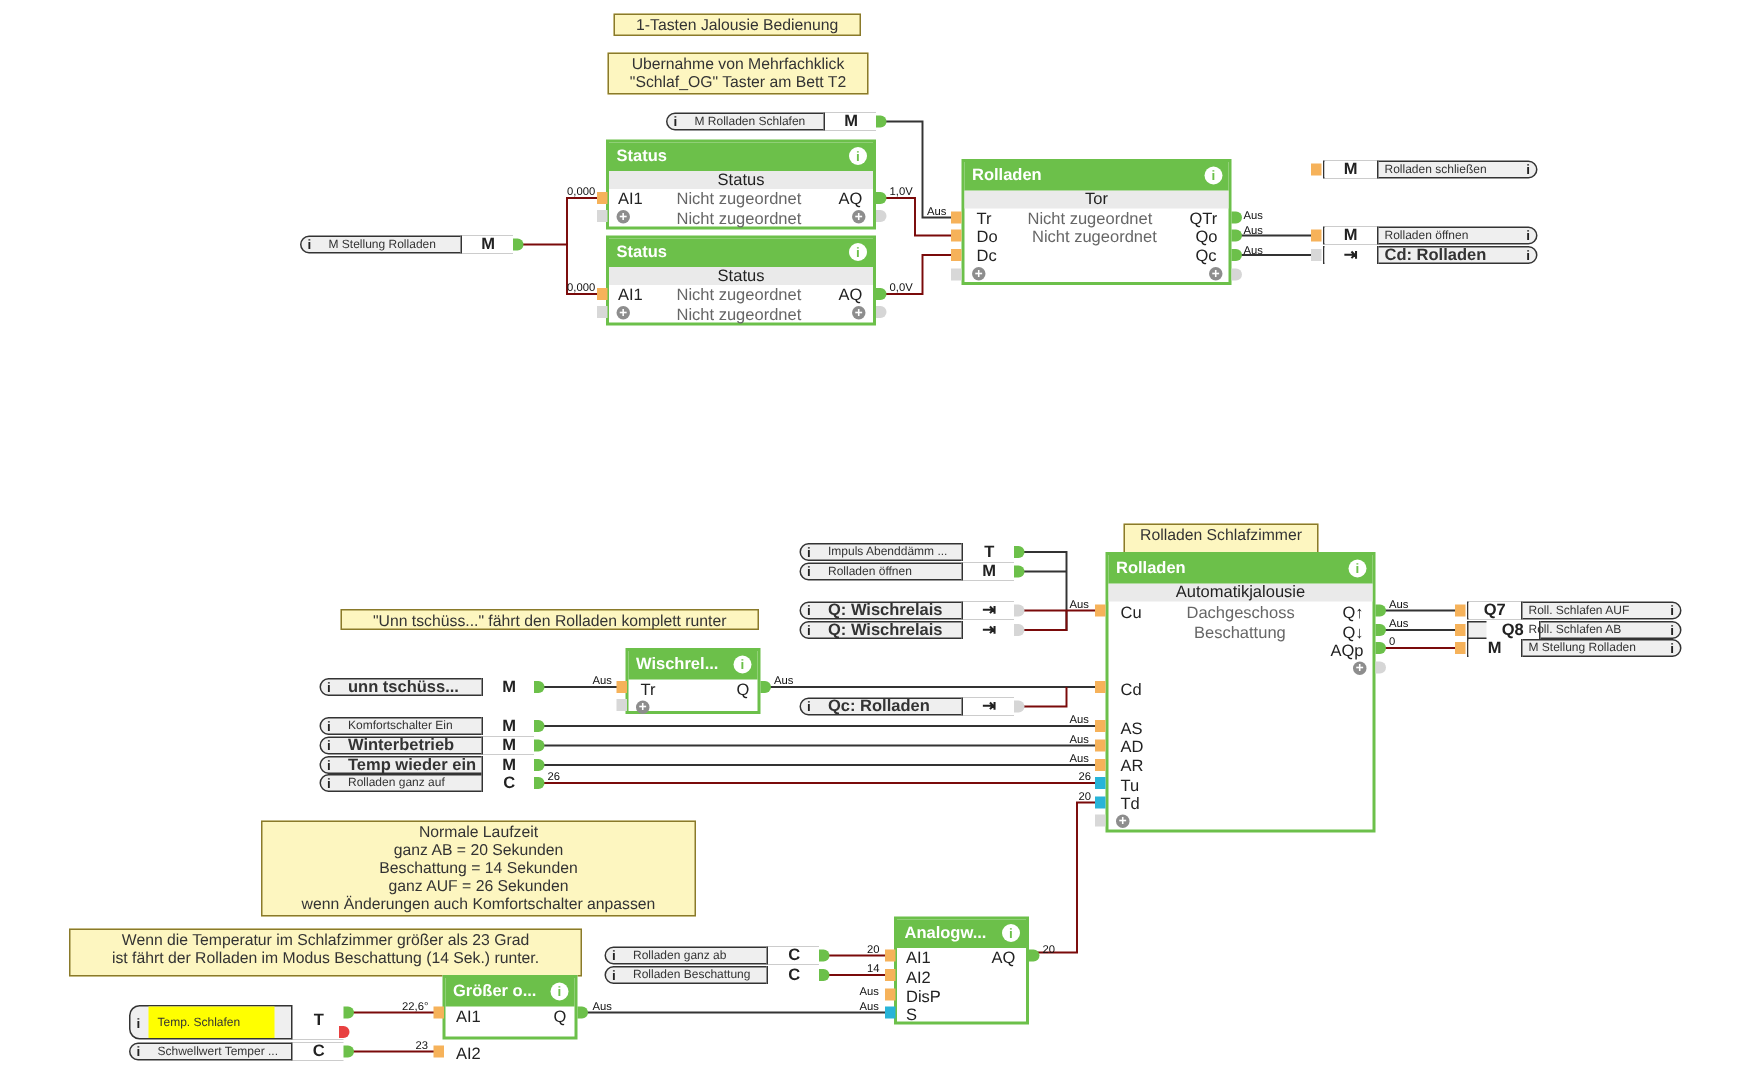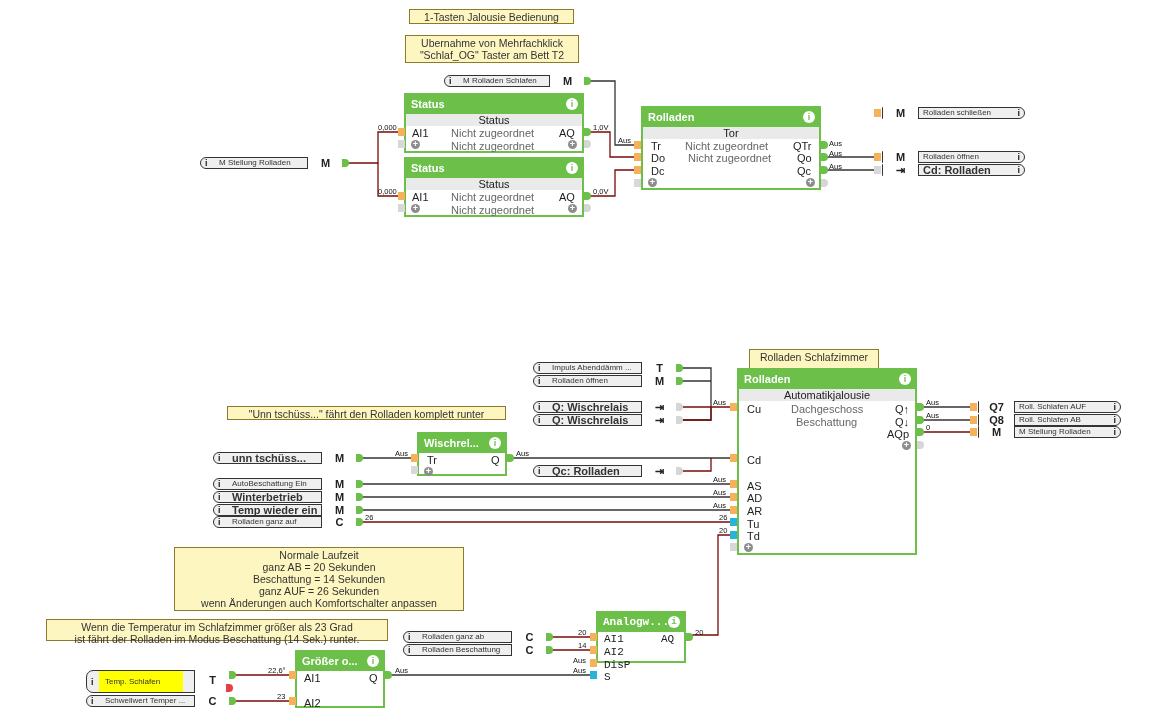--- a/index.html
+++ b/index.html
@@ -67,21 +67,21 @@
 <div class="note" style="left:409px;top:9px;width:165px;height:15px;">1-Tasten Jalousie Bedienung</div>
 <div class="note" style="left:405px;top:35px;width:174px;height:28px;">Ubernahme von Mehrfachklick
 "Schlaf_OG" Taster am Bett T2</div>
 <div class="note" style="left:749px;top:349px;width:130px;height:30px;">Rolladen Schlafzimmer</div>
 <div class="note" style="left:227px;top:406px;width:279px;height:14px;">"Unn tschüss..." fährt den Rolladen komplett runter</div>
 <div class="note" style="left:174px;top:547px;width:290px;height:64px;">Normale Laufzeit
 ganz AB = 20 Sekunden
 Beschattung = 14 Sekunden
 ganz AUF = 26 Sekunden
 wenn Änderungen auch Komfortschalter anpassen</div>
-<div class="note" style="left:46px;top:619px;width:342px;height:22px;">Wenn die Temperatur im Schlafzimmer größer als 23 Grad
+<div class="note" style="left:46px;top:619px;width:342px;height:32px;">Wenn die Temperatur im Schlafzimmer größer als 23 Grad
 ist fährt der Rolladen im Modus Beschattung (14 Sek.) runter.</div>
 
 <div class="io" style="left:444px;top:75px;width:140px;">
   <span class="i">i</span>
   <span class="lbl">M Rolladen Schlafen</span>
   <span class="typ" style="left:104px;width:35px;">M</span>
 </div>
 <div class="pout" style="left:584px;top:77px;"></div>
 
 <div class="io" style="left:200px;top:157px;width:142px;">
@@ -205,21 +205,21 @@
 <div class="pout" style="left:356px;top:454px;"></div>
 <div class="io big" style="left:533px;top:465px;width:143px;">
   <span class="i">i</span>
   <span class="lbl">Qc: Rolladen</span>
   <span class="typ" style="left:107px;width:35px;">⇥</span>
 </div>
 <div class="pout g" style="left:676px;top:467px;"></div>
 
 <div class="io" style="left:213px;top:478px;width:143px;">
   <span class="i">i</span>
-  <span class="lbl">AutoBeschattung Ein</span>
+  <span class="lbl">Komfortschalter Ein</span>
   <span class="typ" style="left:107px;width:35px;">M</span>
 </div>
 <div class="pout" style="left:356px;top:480px;"></div>
 <div class="io big" style="left:213px;top:491px;width:143px;">
   <span class="i">i</span>
   <span class="lbl">Winterbetrieb</span>
   <span class="typ" style="left:107px;width:35px;">M</span>
 </div>
 <div class="pout" style="left:356px;top:493px;"></div>
 <div class="io big" style="left:213px;top:504px;width:143px;">
@@ -277,21 +277,21 @@
 <div class="pout g" style="left:917px;top:441px;"></div>
 
 <div class="port pin-o" style="left:970px;top:403px;"></div>
 <div class="io right" style="left:978px;top:401px;width:143px;">
   <span class="typ" style="left:0;width:35px;border-left:none;border-right:1px solid #333;">Q7</span>
   <span class="lbl">Roll. Schlafen AUF</span>
   <span class="i">i</span>
 </div>
 <div class="port pin-o" style="left:970px;top:416px;"></div>
 <div class="io right" style="left:978px;top:414px;width:143px;">
-  <span class="typ" style="left:0;width:35px;border-left:none;border-right:1px solid #333;">Q8</span>
+  <span class="typ" style="left:12px;width:35px;border-left:none;border-right:1px solid #333;">Q8</span>
   <span class="lbl">Roll. Schlafen AB</span>
   <span class="i">i</span>
 </div>
 <div class="port pin-o" style="left:970px;top:428px;"></div>
 <div class="io right" style="left:978px;top:426px;width:143px;">
   <span class="typ" style="left:0;width:35px;border-left:none;border-right:1px solid #333;">M</span>
   <span class="lbl">M Stellung Rolladen</span>
   <span class="i">i</span>
 </div>
 
@@ -314,21 +314,21 @@
   <span class="typ" style="left:107px;width:35px;">C</span>
 </div>
 <div class="pout" style="left:546px;top:633px;"></div>
 <div class="io" style="left:403px;top:644px;width:143px;">
   <span class="i">i</span>
   <span class="lbl">Rolladen Beschattung</span>
   <span class="typ" style="left:107px;width:35px;">C</span>
 </div>
 <div class="pout" style="left:546px;top:646px;"></div>
 
-<div class="blk" style="left:596px;top:611px;width:90px;height:52px;font-family:Liberation Mono, monospace;">
+<div class="blk" style="left:596px;top:611px;width:90px;height:72px;">
   <div class="hd"><span>Analogw...</span><span class="info">i</span></div>
   <div class="row" style="left:6px;top:20px;">AI1</div>
   <div class="row" style="left:63px;top:20px;">AQ</div>
   <div class="row" style="left:6px;top:33px;">AI2</div>
   <div class="row" style="left:6px;top:46px;">DisP</div>
   <div class="row" style="left:6px;top:58px;">S</div>
 </div>
 <div class="port pin-o" style="left:590px;top:633px;"></div>
 <div class="port pin-o" style="left:590px;top:646px;"></div>
 <div class="port pin-o" style="left:590px;top:659px;"></div>
@@ -348,21 +348,21 @@
 </div>
 <div class="pout" style="left:229px;top:671px;"></div>
 <div style="position:absolute;left:226px;top:684px;width:7px;height:8px;background:#e84040;border-radius:0 4px 4px 0;"></div>
 <div class="io" style="left:86px;top:695px;width:143px;">
   <span class="i">i</span>
   <span class="lbl">Schwellwert Temper ...</span>
   <span class="typ" style="left:107px;width:35px;">C</span>
 </div>
 <div class="pout" style="left:229px;top:697px;"></div>
 
-<div class="blk" style="left:295px;top:650px;width:90px;height:58px;">
+<div class="blk" style="left:295px;top:650px;width:90px;height:43px;">
   <div class="hd"><span>Größer o...</span><span class="info">i</span></div>
   <div class="row" style="left:7px;top:20px;">AI1</div>
   <div class="row" style="left:72px;top:20px;">Q</div>
   <div class="row" style="left:7px;top:45px;">AI2</div>
 </div>
 <div class="port pin-o" style="left:289px;top:671px;"></div>
 <div class="port pin-o" style="left:289px;top:697px;"></div>
 <div class="pout" style="left:385px;top:671px;"></div>
 <div class="lab" style="left:268px;top:667px;">22,6°</div>
 <div class="lab" style="left:277px;top:693px;">23</div>

